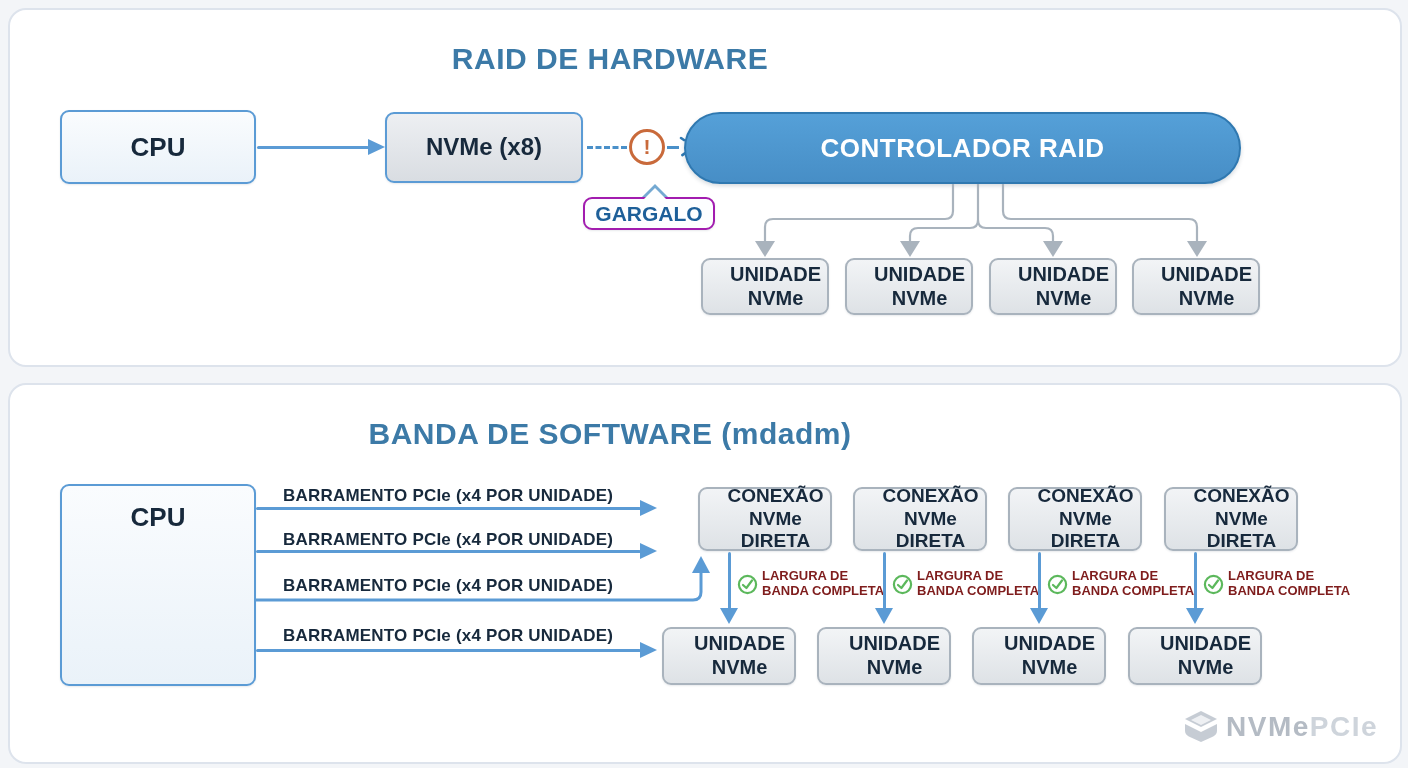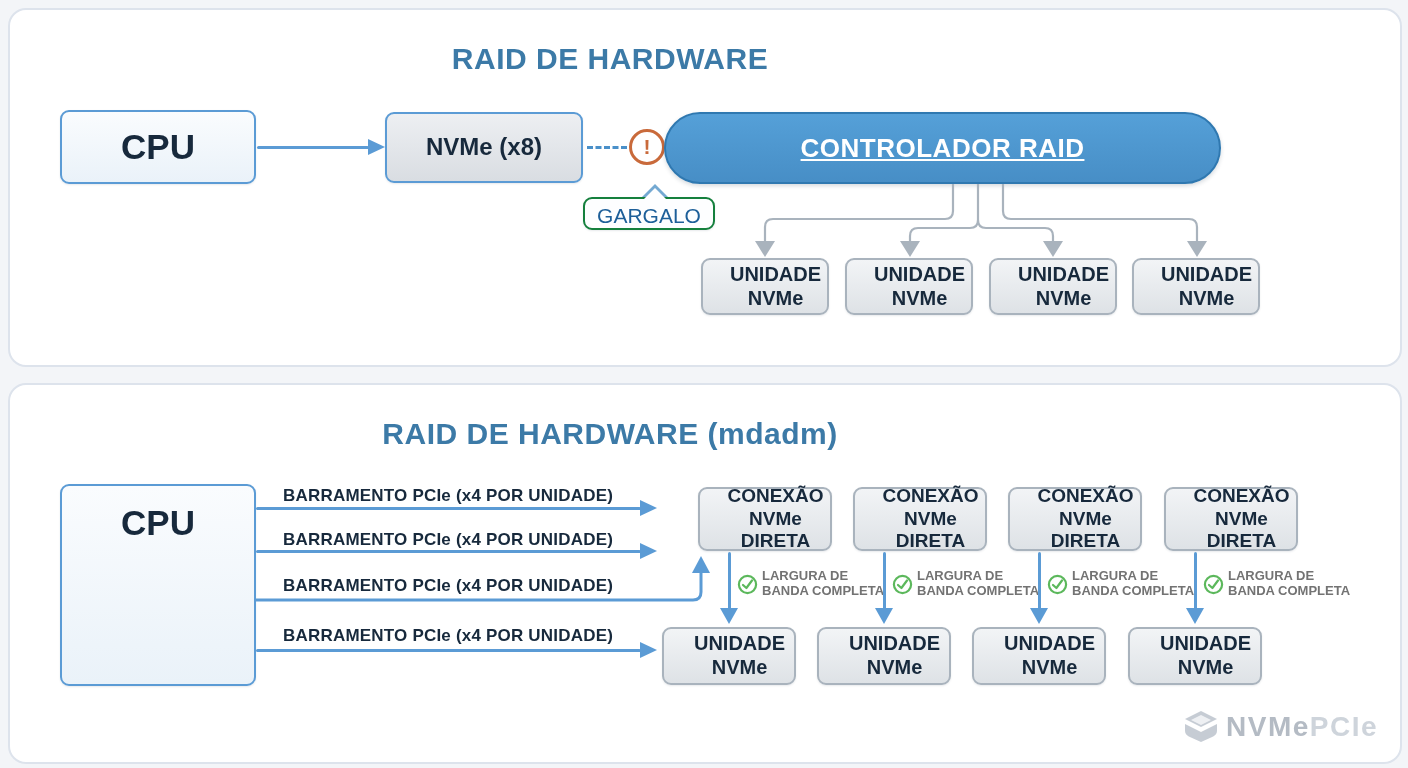--- a/index.html
+++ b/index.html
@@ -18,21 +18,21 @@
     color:#3c7aa7;font-weight:bold;font-size:30px;letter-spacing:.5px;
   }
   .node{
     position:absolute;display:flex;flex-direction:column;align-items:center;justify-content:center;
     border-radius:9px;box-sizing:border-box;text-align:center;
     color:#17293c;font-weight:bold;line-height:1.18;
     box-shadow:0 1px 2px rgba(30,50,70,.10);
   }
   .node-cpu{
     background:linear-gradient(180deg,#fafcfe 0%,#eaf2f9 100%);
-    border:2px solid #5b9bd5;font-size:35px;
+    border:2px solid #5b9bd5;font-size:26px;
   }
   .node-bus{
     background:linear-gradient(180deg,#edeff2 0%,#d9dde2 100%);
     border:2px solid #5b9bd5;font-size:24px;
   }
   .node-gray{
     background:linear-gradient(180deg,#f2f4f6 0%,#dee2e6 100%);
     border:2px solid #a9b3bd;font-size:20px;padding-left:21px;
   }
   .node-conn{font-size:19px;margin-left:36px;}
@@ -50,23 +50,23 @@
     border-top:8px solid transparent;border-bottom:8px solid transparent;
     border-left:17px solid #5b9bd5;
   }
   .warn-circle{
     position:absolute;width:36px;height:36px;border-radius:50%;
     border:3px solid #c96a3b;background:#ffffff;box-sizing:border-box;
     display:flex;align-items:center;justify-content:center;
     color:#c96a3b;font-weight:bold;font-size:21px;
   }
   .bubble{
-    position:absolute;background:#fdfeff;border:2px solid #15803d;border-radius:9px;
-    display:flex;align-items:flex-end;justify-content:center;box-sizing:border-box;
-    color:#1d5f99;font-weight:normal;font-size:21px;
+    position:absolute;background:#fdfeff;border:2px solid #a21caf;border-radius:9px;
+    display:flex;align-items:center;justify-content:center;box-sizing:border-box;
+    color:#1d5f99;font-weight:bold;font-size:21px;
     box-shadow:0 1px 2px rgba(30,50,70,.10);
   }
   .bubble-tip-outer{
     position:absolute;width:0;height:0;
     border-left:14px solid transparent;border-right:14px solid transparent;
     border-bottom:14px solid #74a9d2;
   }
   .bubble-tip-inner{
     position:absolute;width:0;height:0;
     border-left:11px solid transparent;border-right:11px solid transparent;
@@ -76,21 +76,21 @@
     position:absolute;color:#17293c;font-weight:bold;font-size:17px;white-space:nowrap;
     letter-spacing:.2px;
   }
   .vline{position:absolute;width:3px;background:#5b9bd5;border-radius:2px;}
   .arrow-down{
     position:absolute;width:0;height:0;
     border-left:9px solid transparent;border-right:9px solid transparent;
     border-top:16px solid #5b9bd5;
   }
   .bwlabel{
-    position:absolute;color:#737373;font-weight:bold;font-size:13px;line-height:1.12;
+    position:absolute;color:#7f1d1d;font-weight:bold;font-size:13px;line-height:1.12;
     white-space:nowrap;
   }
   .watermark-text{
     position:absolute;font-weight:bold;font-size:28px;letter-spacing:1.5px;white-space:nowrap;
   }
   .wm1{color:#b4bbc4;} .wm2{color:#ced4db;}
   svg{display:block;}
 </style>
 </head>
 <body>
@@ -112,21 +112,21 @@
 
 <div class="dashline" style="left:587px;top:146px;width:40px;"></div>
 <div class="warn-circle" style="left:629px;top:129px;">
   <span>!</span>
 </div>
 <div class="dashline" style="left:667px;top:146px;width:12px;"></div>
 <svg class="abs" style="left:677px;top:135px;" width="22" height="24" viewBox="0 0 22 24">
   <polyline points="4,3 17,12 4,21" fill="none" stroke="#2e79b3" stroke-width="2.6" stroke-dasharray="3.6 3" stroke-linecap="round" stroke-linejoin="round"></polyline>
 </svg>
 
-<div class="controller" style="left:664px;top:112px;width:557px;height:72px;text-decoration:underline;">
+<div class="controller" style="left:684px;top:112px;width:557px;height:72px;">
   <span>CONTROLADOR RAID</span>
 </div>
 
 <div class="bubble-tip-outer" style="left:641px;top:184px;"></div>
 <div class="bubble" style="left:583px;top:197px;width:132px;height:33px;">
   <span>GARGALO</span>
 </div>
 <div class="bubble-tip-inner" style="left:644px;top:188px;"></div>
 
 <svg class="abs" style="left:690px;top:184px;" width="580" height="76" viewBox="0 0 580 76">
@@ -156,21 +156,21 @@
   <span>UNIDADE</span>
   <span>NVMe</span>
 </div>
 <div class="node node-gray" style="left:1132px;top:258px;width:128px;height:57px;">
   <span>UNIDADE</span>
   <span>NVMe</span>
 </div>
 
 <div class="card" style="left:8px;top:383px;width:1390px;height:377px;"></div>
 
-<div class="panel-title" style="top:417px;">RAID DE HARDWARE (mdadm)</div>
+<div class="panel-title" style="top:417px;">BANDA DE SOFTWARE (mdadm)</div>
 
 <div class="node node-cpu" style="left:60px;top:484px;width:196px;height:202px;justify-content:flex-start;padding-top:16px;">
   <span>CPU</span>
 </div>
 
 <div class="buslabel" style="left:283px;top:486px;">BARRAMENTO PCIe (x4 POR UNIDADE)</div>
 <div class="hline" style="left:256px;top:507px;width:385px;"></div>
 <div class="arrow-right" style="left:640px;top:500px;"></div>
 
 <div class="buslabel" style="left:283px;top:530px;">BARRAMENTO PCIe (x4 POR UNIDADE)</div>

